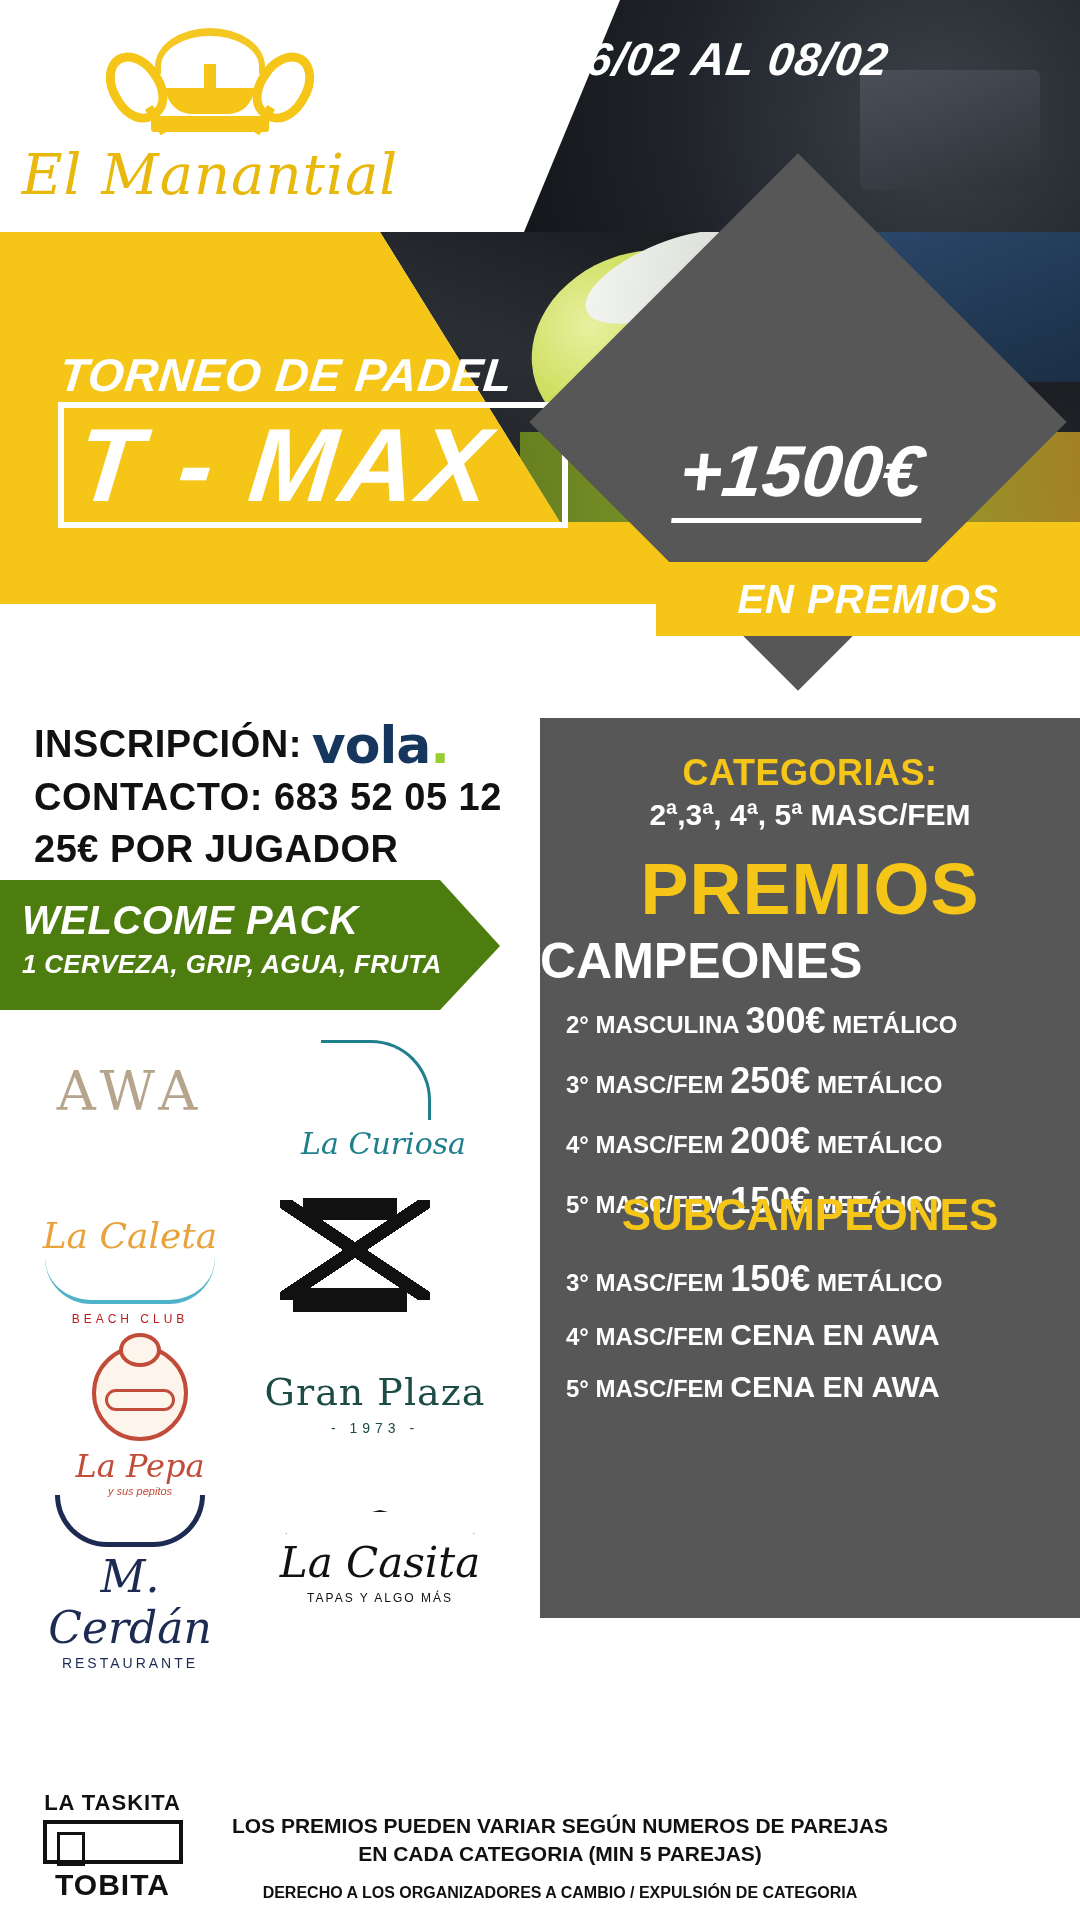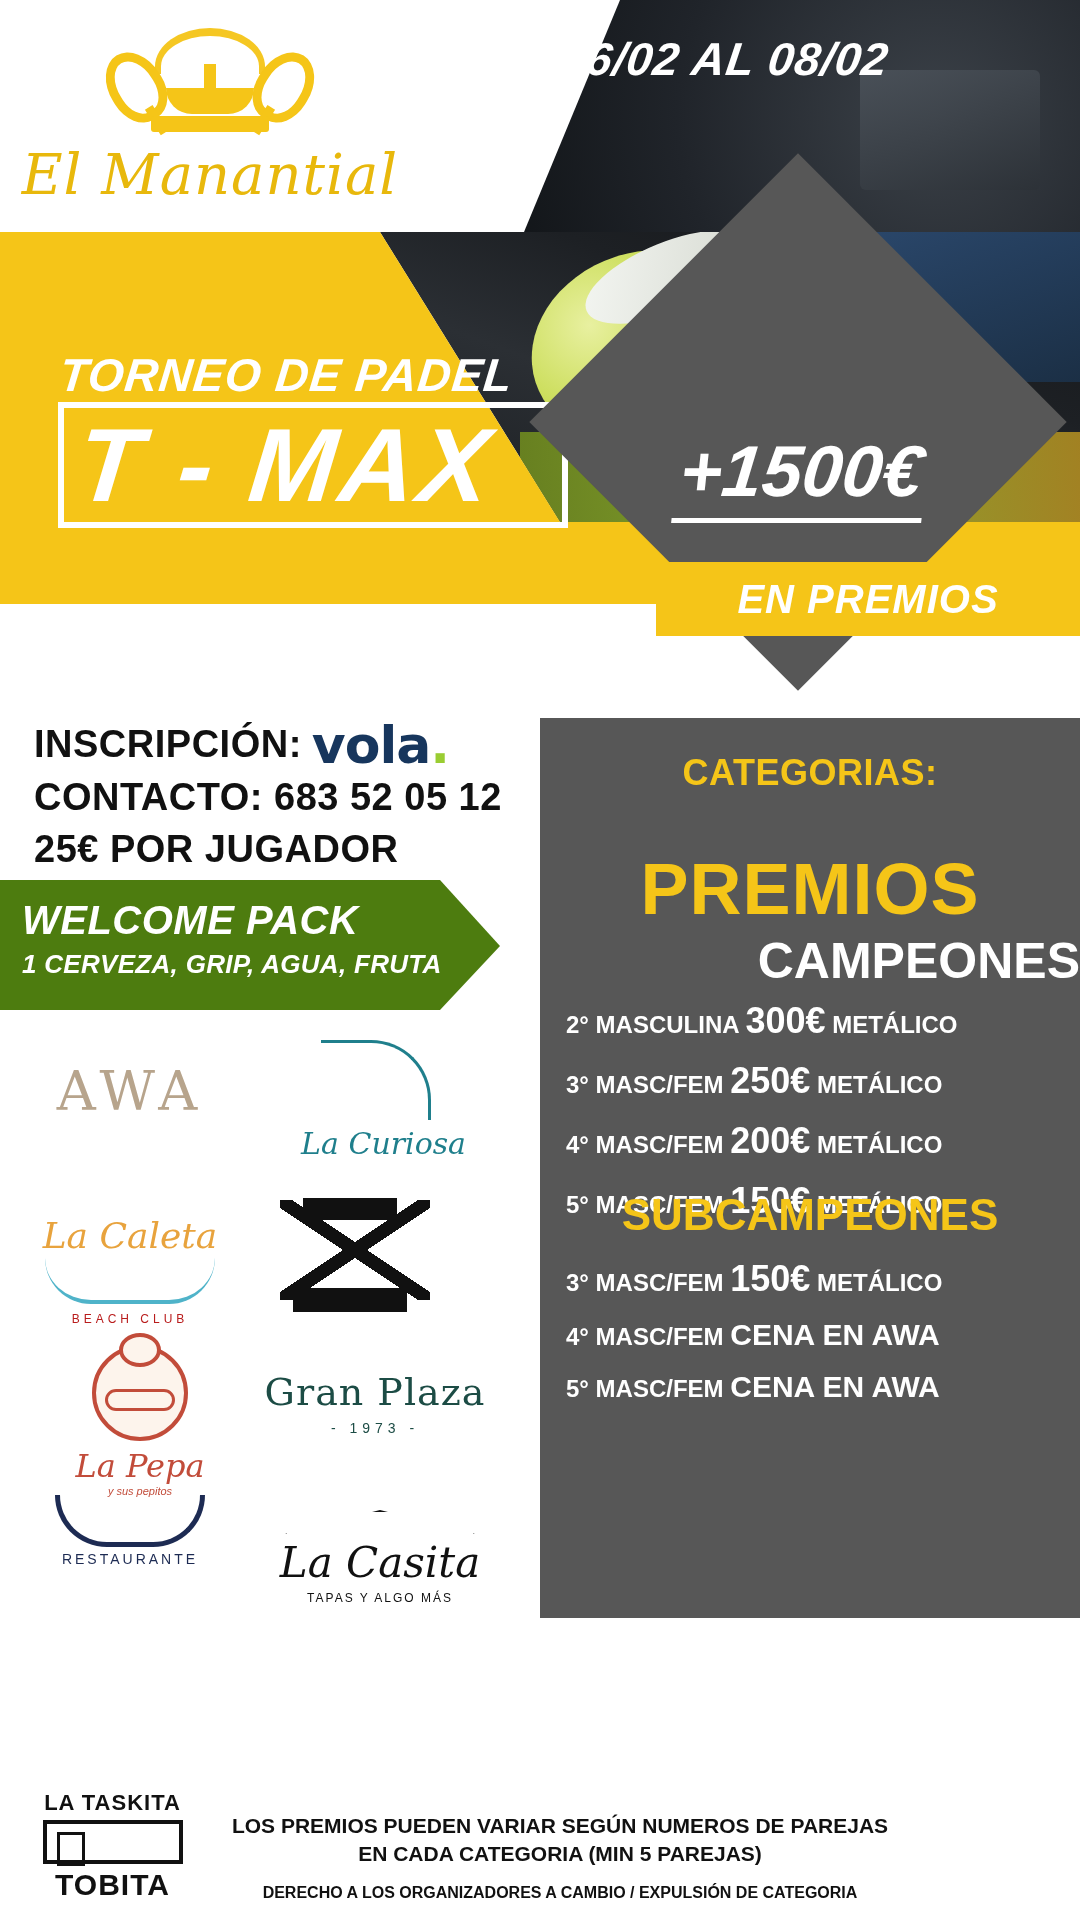--- a/index.html
+++ b/index.html
@@ -225,21 +225,21 @@
     position: absolute; left: 540px; top: 798px; width: 540px;
     text-align: center; color: #ffffff; font-size: 30px; font-weight: bold;
   }
   .premios-title {
     position: absolute; left: 540px; top: 848px; width: 540px;
     text-align: center; color: #F5C518; font-size: 72px; font-weight: bold;
     letter-spacing: 1px;
   }
   .campeones-title {
     position: absolute; left: 540px; top: 932px; width: 540px;
-    text-align: right; color: #ffffff; font-size: 50px; font-weight: bold;
+    text-align: left; color: #ffffff; font-size: 50px; font-weight: bold;
   }
   .prize-list { position: absolute; left: 566px; top: 1000px; width: 500px; }
   .prize-line {
     color: #ffffff; font-size: 24px; font-weight: bold;
     margin-bottom: 18px; white-space: nowrap;
   }
   .prize-line .big { font-size: 36px; }
   .subcamp-title {
     position: absolute; left: 540px; top: 1190px; width: 540px;
     text-align: center; color: #F5C518; font-size: 44px; font-weight: bold;
@@ -403,20 +403,21 @@
     <div class="info-row">25€ POR JUGADOR</div>
   </div>
 
   <div class="welcome">
     <h3>WELCOME PACK</h3>
     <p>1 CERVEZA, GRIP, AGUA, FRUTA</p>
   </div>
 
   <div class="gray-panel"></div>
   <div class="cat-title">CATEGORIAS:</div>
+  <div class="cat-sub">2ª,3ª, 4ª, 5ª MASC/FEM</div>
   <div class="premios-title">PREMIOS</div>
   <div class="campeones-title">CAMPEONES</div>
 
   <div class="prize-list">
     <div class="prize-line">
       <span>2° MASCULINA</span>
       <span class="big">300€</span>
       <span>METÁLICO</span>
     </div>
     <div class="prize-line">
@@ -485,20 +486,21 @@
       <div class="sub">y sus pepitos</div>
     </div>
 
     <div class="sp sp-gran">
       <div class="nm">Gran Plaza</div>
       <div class="yr">- 1973 -</div>
     </div>
 
     <div class="sp sp-cerdan">
       <div class="boat"></div>
+      <div class="nm">M. Cerdán</div>
       <div class="sub">RESTAURANTE</div>
     </div>
 
     <div class="sp sp-casita">
       <div class="roof"></div>
       <div class="nm">La Casita</div>
       <div class="sub">TAPAS Y ALGO MÁS</div>
     </div>
   </div>
 

